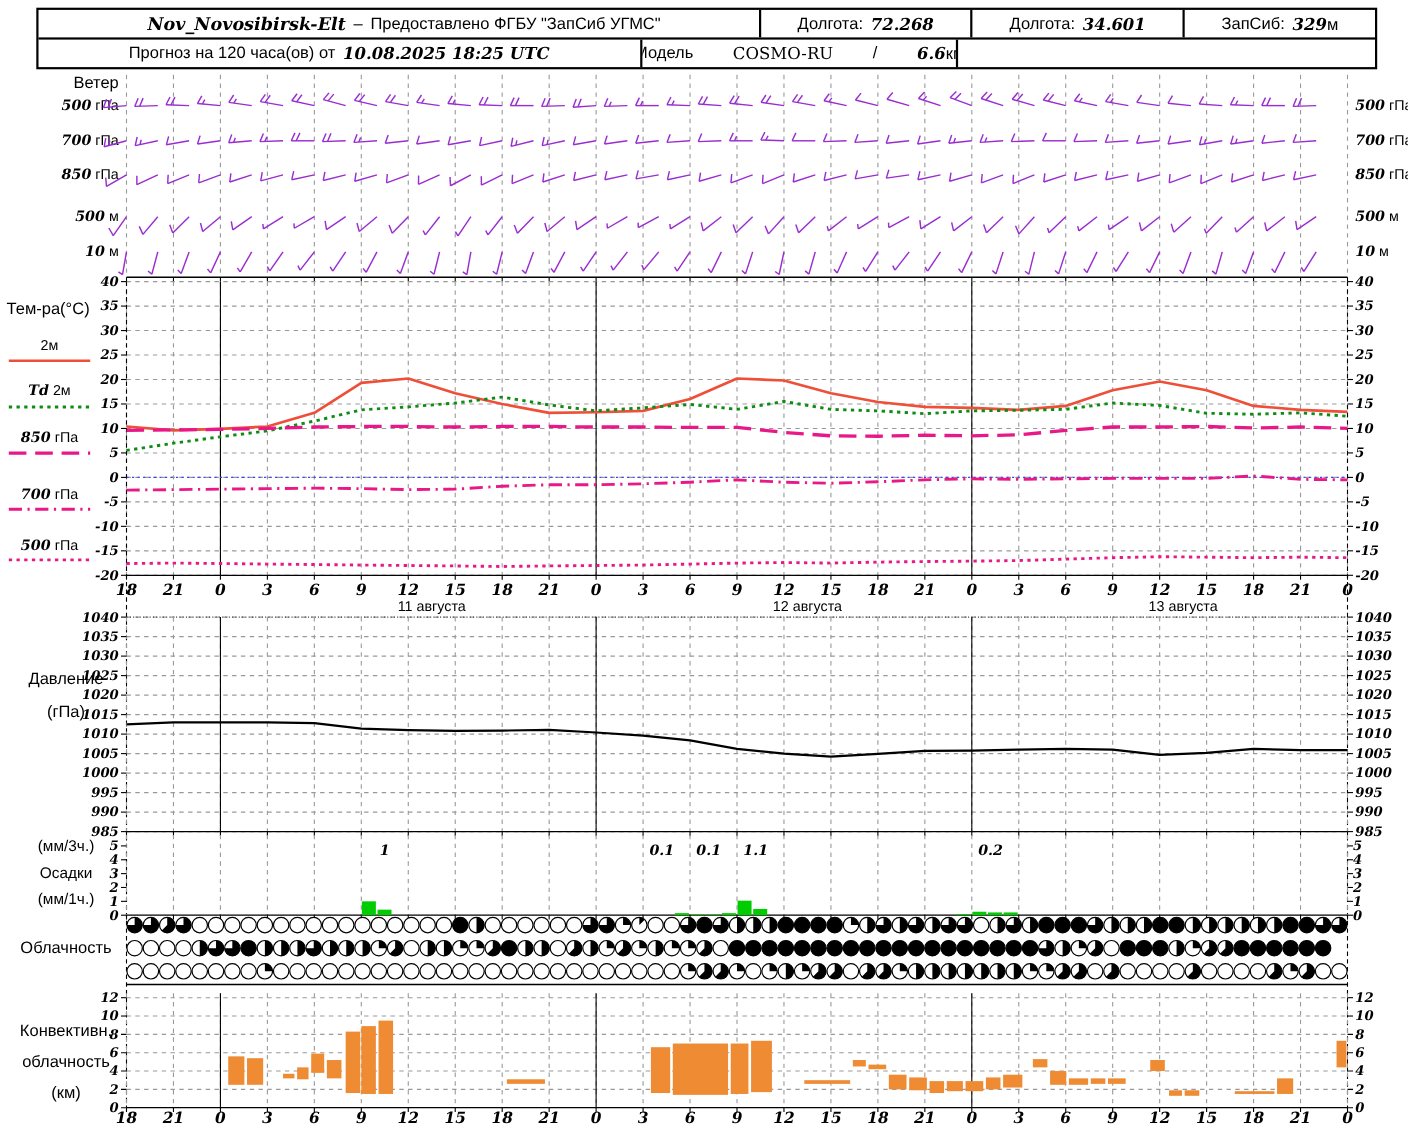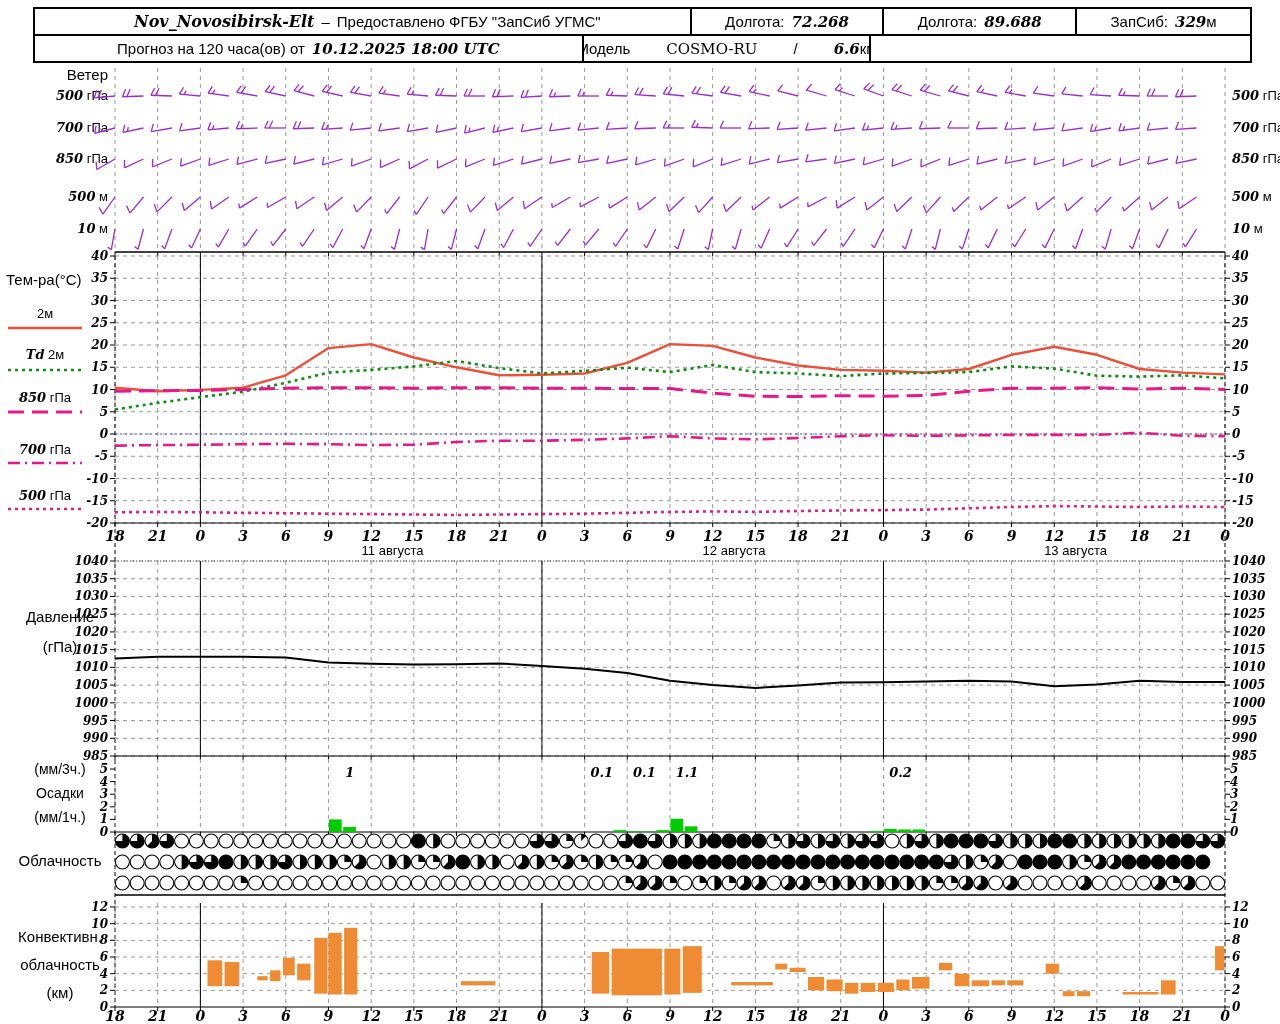--- a/index.html
+++ b/index.html
@@ -27,32 +27,32 @@
         <span>Предоставлено ФГБУ "ЗапСиб УГМС"</span>
       </div>
       <div class="hsep"></div>
       <div class="hcell" style="flex:1 1 auto;">
         <span>Долгота:</span>
         <span class="bi">72.268</span>
       </div>
       <div class="hsep"></div>
       <div class="hcell" style="flex:1 1 auto;">
         <span>Долгота:</span>
-        <span class="bi">89.688</span>
+        <span class="bi">34.601</span>
       </div>
       <div class="hsep"></div>
       <div class="hcell" style="flex:1 1 auto;">
         <span>ЗапСиб:</span>
         <span><span class="bi">329</span><span>м</span></span>
       </div>
     </div>
     <div class="hrow">
       <div class="hcell" style="flex:0 0 45%;">
         <span>Прогноз на 120 часа(ов) от</span>
-        <span class="bi">10.12.2025 18:00 UTC</span>
+        <span class="bi">10.08.2025 18:25 UTC</span>
       </div>
       <div class="hsep"></div>
       <div class="hcell" style="flex:0 0 23.5%;gap:36px;">
         <span>Модель</span>
         <span class="bser">COSMO-RU</span>
         <span>/</span>
         <span><span class="bi">6.6</span><span>км</span></span>
       </div>
       <div class="hsep"></div>
     </div>

